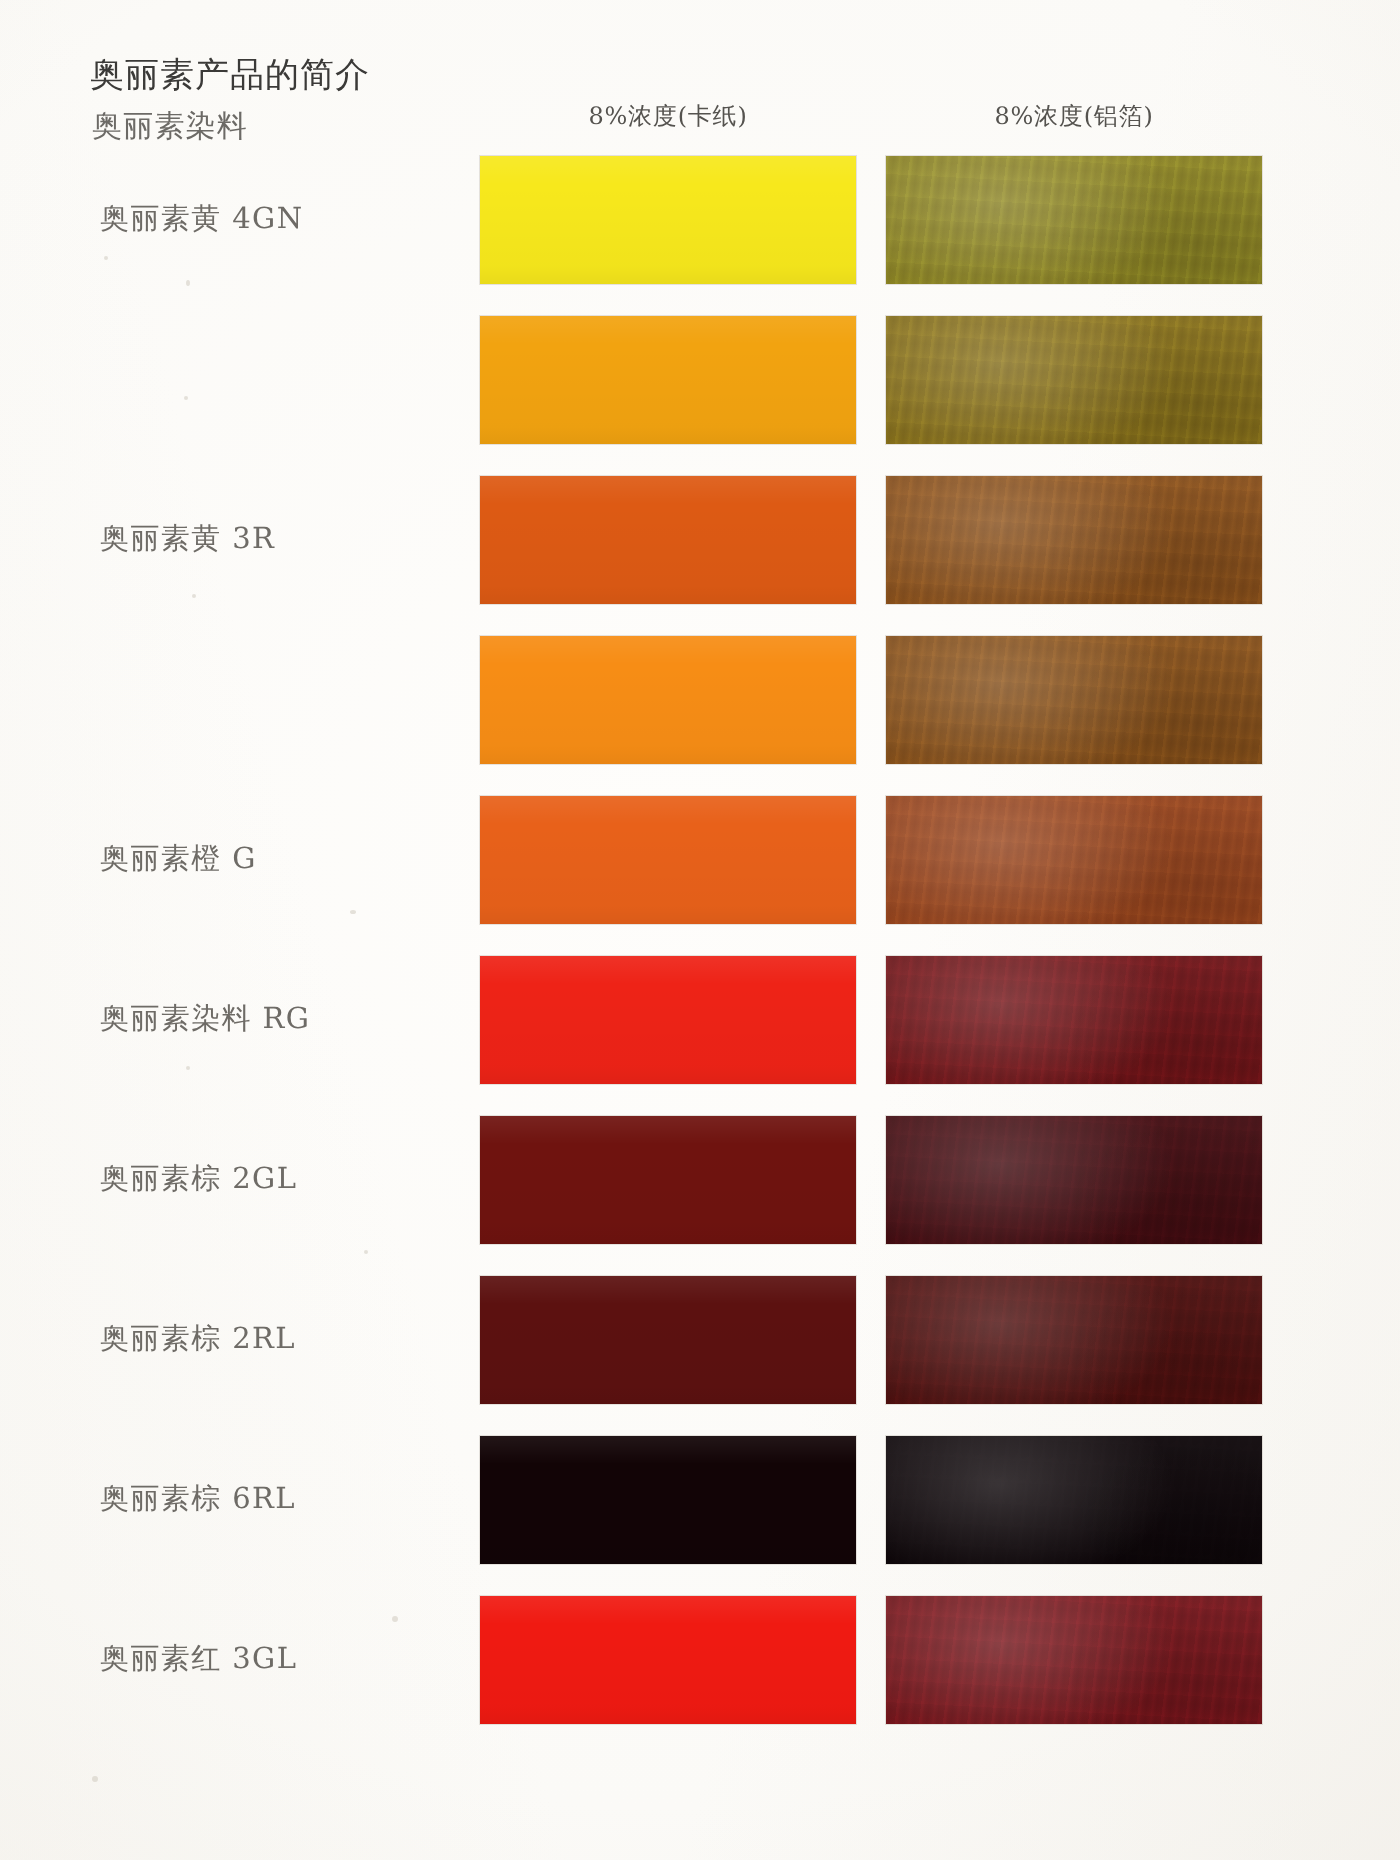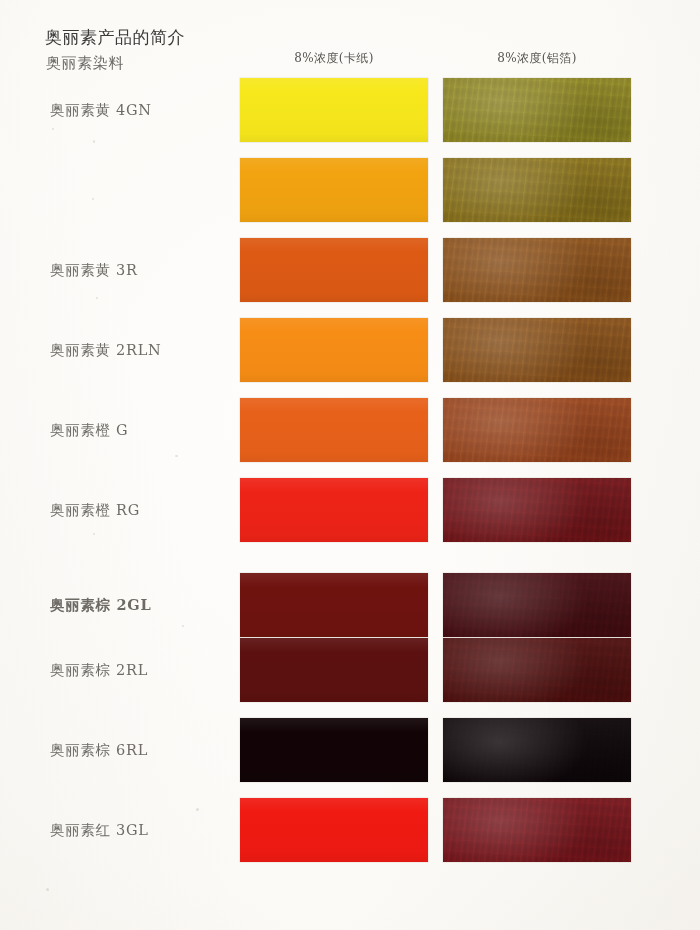--- a/index.html
+++ b/index.html
@@ -179,35 +179,34 @@
       <div class="row" style="top: 158px;">
         <div class="swatch card" style="background: rgb(242, 163, 16);"></div>
         <div class="swatch foil" style="background: rgb(135, 112, 26);"></div>
       </div>
       <div class="row" style="top: 238px;">
         <div class="row-label">奥丽素黄 3R</div>
         <div class="swatch card" style="background: rgb(221, 90, 20);"></div>
         <div class="swatch foil" style="background: rgb(138, 80, 26);"></div>
       </div>
       <div class="row" style="top: 318px;">
-        <div class="row-label">奥丽素黄 2RLN</div>
         <div class="swatch card" style="background: rgb(247, 141, 21);"></div>
         <div class="swatch foil" style="background: rgb(135, 80, 25);"></div>
       </div>
       <div class="row" style="top: 398px;">
         <div class="row-label">奥丽素橙 G</div>
         <div class="swatch card" style="background: rgb(232, 97, 26);"></div>
         <div class="swatch foil" style="background: rgb(151, 68, 28);"></div>
       </div>
       <div class="row" style="top: 478px;">
-        <div class="row-label">奥丽素橙 RG</div>
+        <div class="row-label">奥丽素染料 RG</div>
         <div class="swatch card" style="background: rgb(238, 35, 23);"></div>
         <div class="swatch foil" style="background: rgb(112, 19, 23);"></div>
       </div>
-      <div class="row" style="top: 573px; font-weight: bold;">
+      <div class="row" style="top: 558px;">
         <div class="row-label">奥丽素棕 2GL</div>
         <div class="swatch card" style="background: rgb(111, 19, 15);"></div>
         <div class="swatch foil" style="background: rgb(67, 11, 16);"></div>
       </div>
       <div class="row" style="top: 638px;">
         <div class="row-label">奥丽素棕 2RL</div>
         <div class="swatch card" style="background: rgb(92, 17, 16);"></div>
         <div class="swatch foil" style="background: rgb(77, 14, 13);"></div>
       </div>
       <div class="row" style="top: 718px;">

